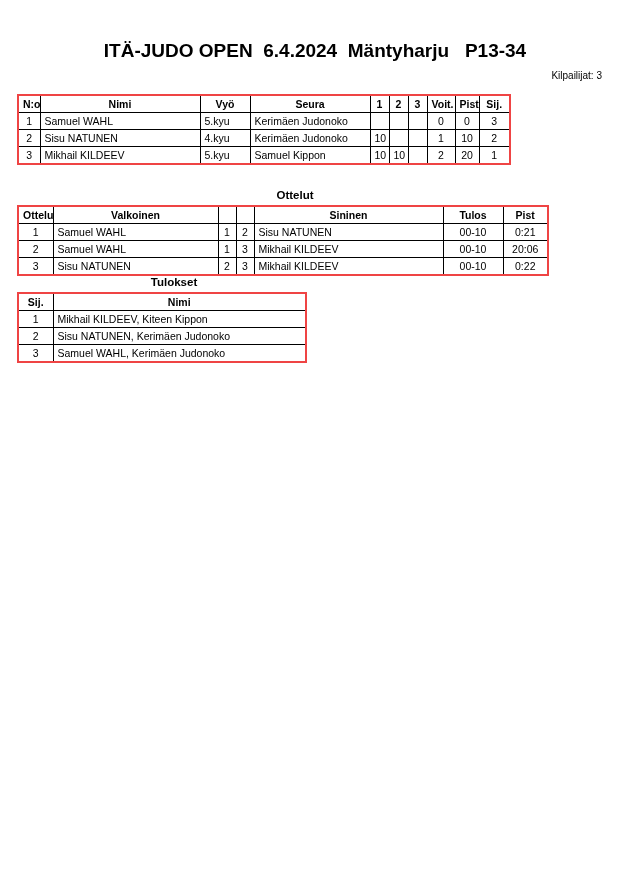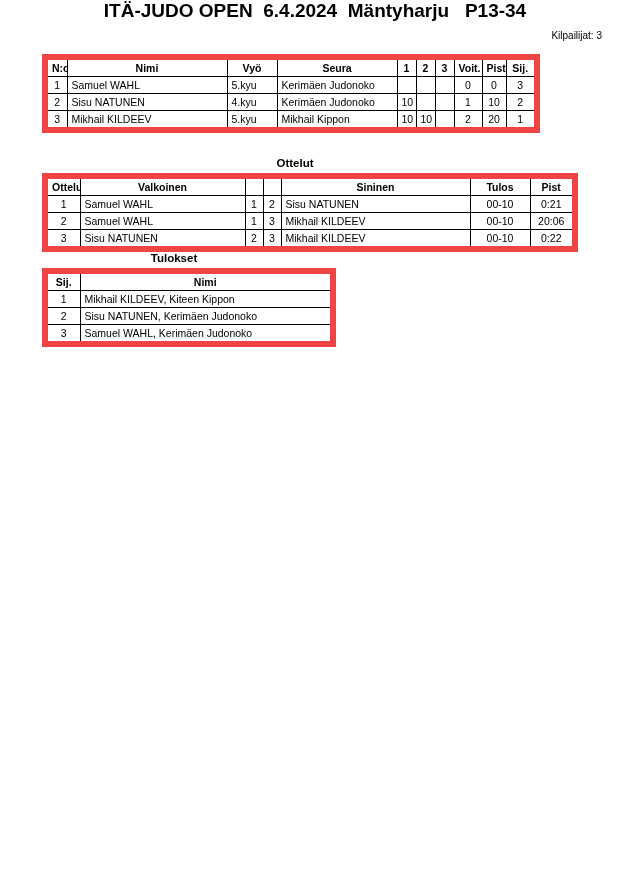--- a/index.html
+++ b/index.html
@@ -6,20 +6,21 @@
   .page {
     position: relative;
     width: 630px;
     height: 891px;
     background: #ffffff;
     font-family: "Liberation Sans", sans-serif;
     color: #000000;
     overflow: hidden;
   }
   .title {
+    padding-top: 40px;
     text-align: center;
     font-size: 19px;
     font-weight: bold;
     white-space: pre;
   }
   .sub-row { position: relative; height: 18px; margin-top: 2px; }
   .sec-title {
     font-size: 11.5px;
     font-weight: bold;
     text-align: center;
@@ -27,22 +28,22 @@
   .sec-title-1 { position: absolute; left: 30px; width: 430px; top: 0; }
   .count-label {
     position: absolute;
     right: 28px;
     top: 6px;
     font-size: 10px;
   }
   table.tbl {
     border-collapse: collapse;
     table-layout: fixed;
-    margin-left: 42px;
-    border: 6px solid #ef4444;
+    margin-left: 17px;
+    border: 2px solid #ef4444;
     padding-left: 44px;
   }
   table.tbl th, table.tbl td {
     border: 1px solid #000;
     font-size: 10.5px;
     height: 16px;
     padding: 0 4px;
     overflow: hidden;
     white-space: nowrap;
     vertical-align: middle;
@@ -116,21 +117,21 @@
         <td class="ctr"></td>
         <td class="ctr"></td>
         <td class="ctr">1</td>
         <td class="ctr">10</td>
         <td class="ctr">2</td>
       </tr>
       <tr>
         <td class="ctr">3</td>
         <td class="lft">Mikhail KILDEEV</td>
         <td class="lft">5.kyu</td>
-        <td class="lft">Mikhail Kippon</td>
+        <td class="lft">Samuel Kippon</td>
         <td class="ctr">10</td>
         <td class="ctr">10</td>
         <td class="ctr"></td>
         <td class="ctr">2</td>
         <td class="ctr">20</td>
         <td class="ctr">1</td>
       </tr>
     </tbody>
   </table>
 

